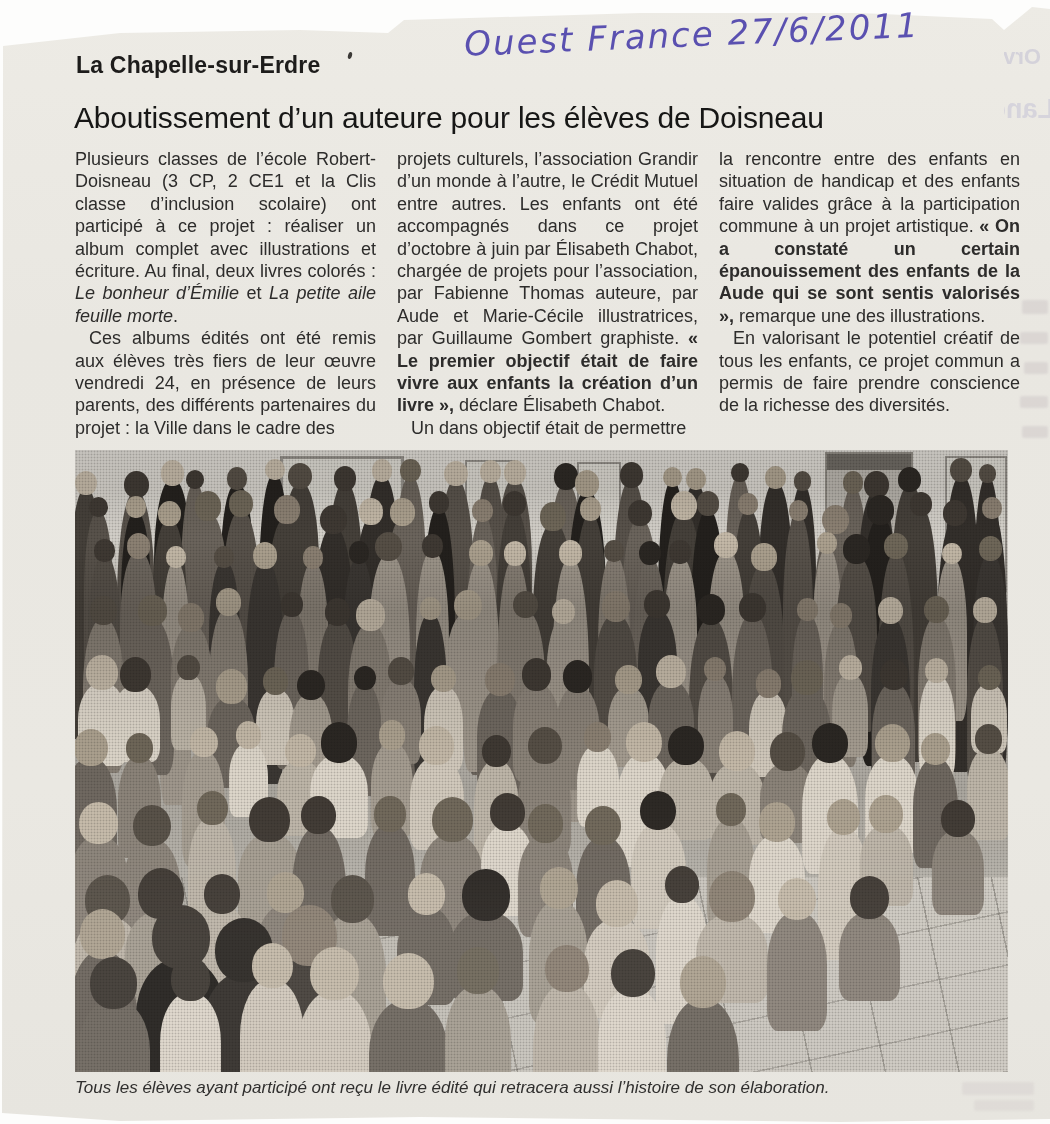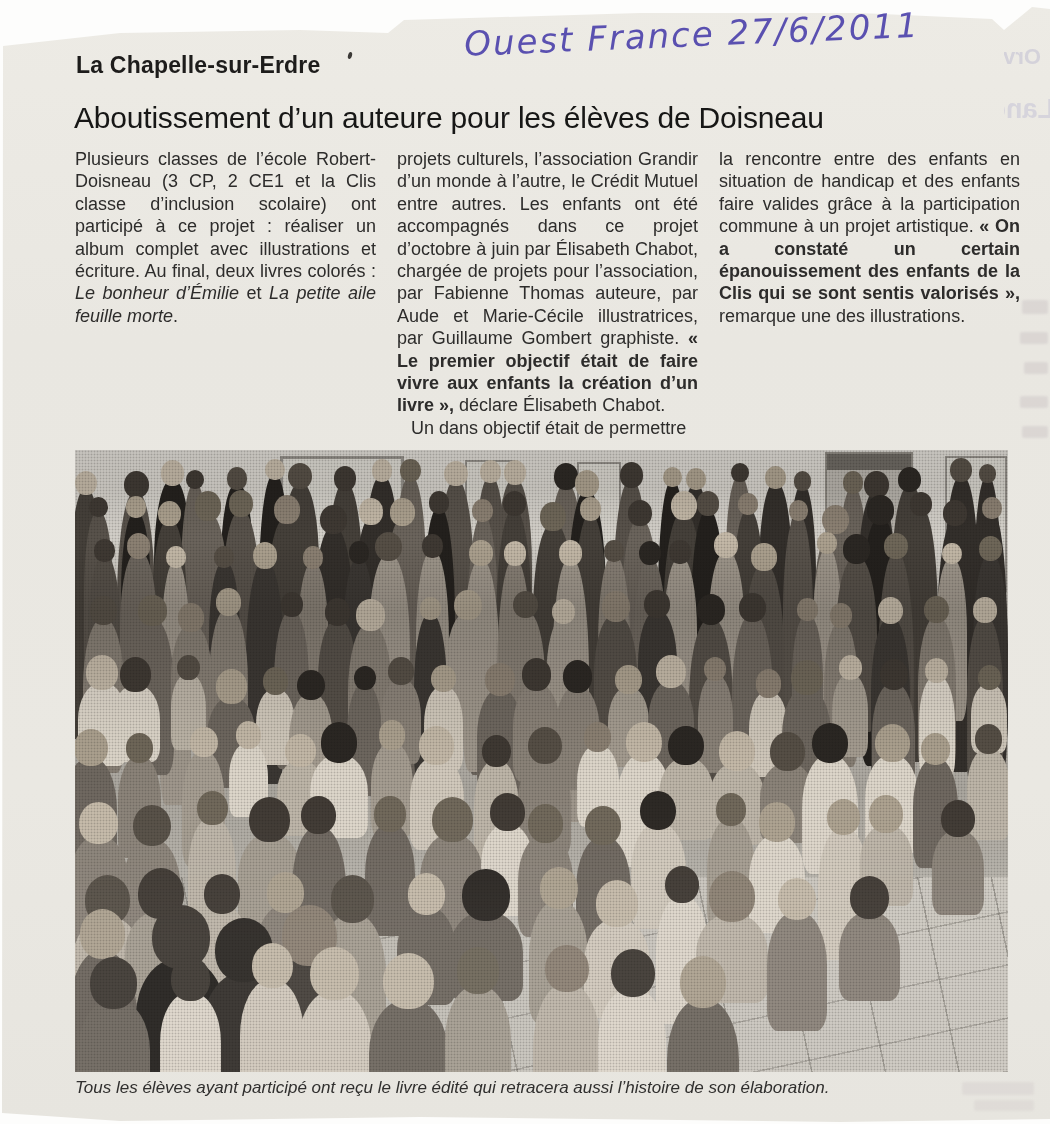--- a/index.html
+++ b/index.html
@@ -76,27 +76,29 @@
 <div class="ink-speck"></div>
 
 <div class="handwriting">Ouest France 27/6/2011</div>
 
 <div class="kicker">La Chapelle-sur-Erdre</div>
 <div class="headline">Aboutissement d’un auteure pour les élèves de Doisneau</div>
 
 <div class="columns">
   <div class="col">
     <p class="para"><span class="seg">Plusieurs classes de l’école Robert-Doisneau (3 CP, 2 CE1 et la Clis classe d’inclusion scolaire) ont participé à ce projet : réaliser un album complet avec illustrations et écriture. Au final, deux livres colorés : </span><span class="seg italic">Le bonheur d’Émilie</span><span class="seg"> et </span><span class="seg italic">La petite aile feuille morte</span><span class="seg">.</span></p>
+    <p class="para indent"><span class="seg">Ces albums édités ont été remis aux élèves très fiers de leur œuvre vendredi 24, en présence de leurs parents, des différents partenaires du projet : la Ville dans le cadre des</span></p>
   </div>
   <div class="col">
     <p class="para"><span class="seg">projets culturels, l’association Grandir d’un monde à l’autre, le Crédit Mutuel entre autres. Les enfants ont été accompagnés dans ce projet d’octobre à juin par Élisabeth Chabot, chargée de projets pour l’association, par Fabienne Thomas auteure, par Aude et Marie-Cécile illustratrices, par Guillaume Gombert graphiste. </span><span class="seg bold">« Le premier objectif était de faire vivre aux enfants la création d’un livre »,</span><span class="seg"> déclare Élisabeth Chabot.</span></p>
     <p class="para indent"><span class="seg">Un dans objectif était de permettre</span></p>
   </div>
   <div class="col">
-    <p class="para"><span class="seg">la rencontre entre des enfants en situation de handicap et des enfants faire valides grâce à la participation commune à un projet artistique. </span><span class="seg bold">« On a constaté un certain épanouissement des enfants de la Clis qui se sont sentis valorisés »,</span><span class="seg"> remarque une des illustrations.</span></p>
+    <p class="para"><span class="seg">la rencontre entre des enfants en situation de handicap et des enfants faire valides grâce à la participation commune à un projet artistique. </span><span class="seg bold">« On a constaté un certain épanouissement des enfants de la Aude qui se sont sentis valorisés »,</span><span class="seg"> remarque une des illustrations.</span></p>
+    <p class="para indent"><span class="seg">En valorisant le potentiel créatif de tous les enfants, ce projet commun a permis de faire prendre conscience de la richesse des diversités.</span></p>
   </div>
 </div>
 
 <div class="photo">
   <div class="door" style="left:205px;top:6px;width:118px;height:170px;"></div>
   <div class="door thin" style="left:390px;top:10px;width:46px;height:150px;"></div>
   <div class="door thin" style="left:502px;top:12px;width:40px;height:140px;"></div>
   <div class="window-dark" style="left:750px;top:2px;width:84px;height:125px;">
       <div class="lintel"></div>
     </div>

